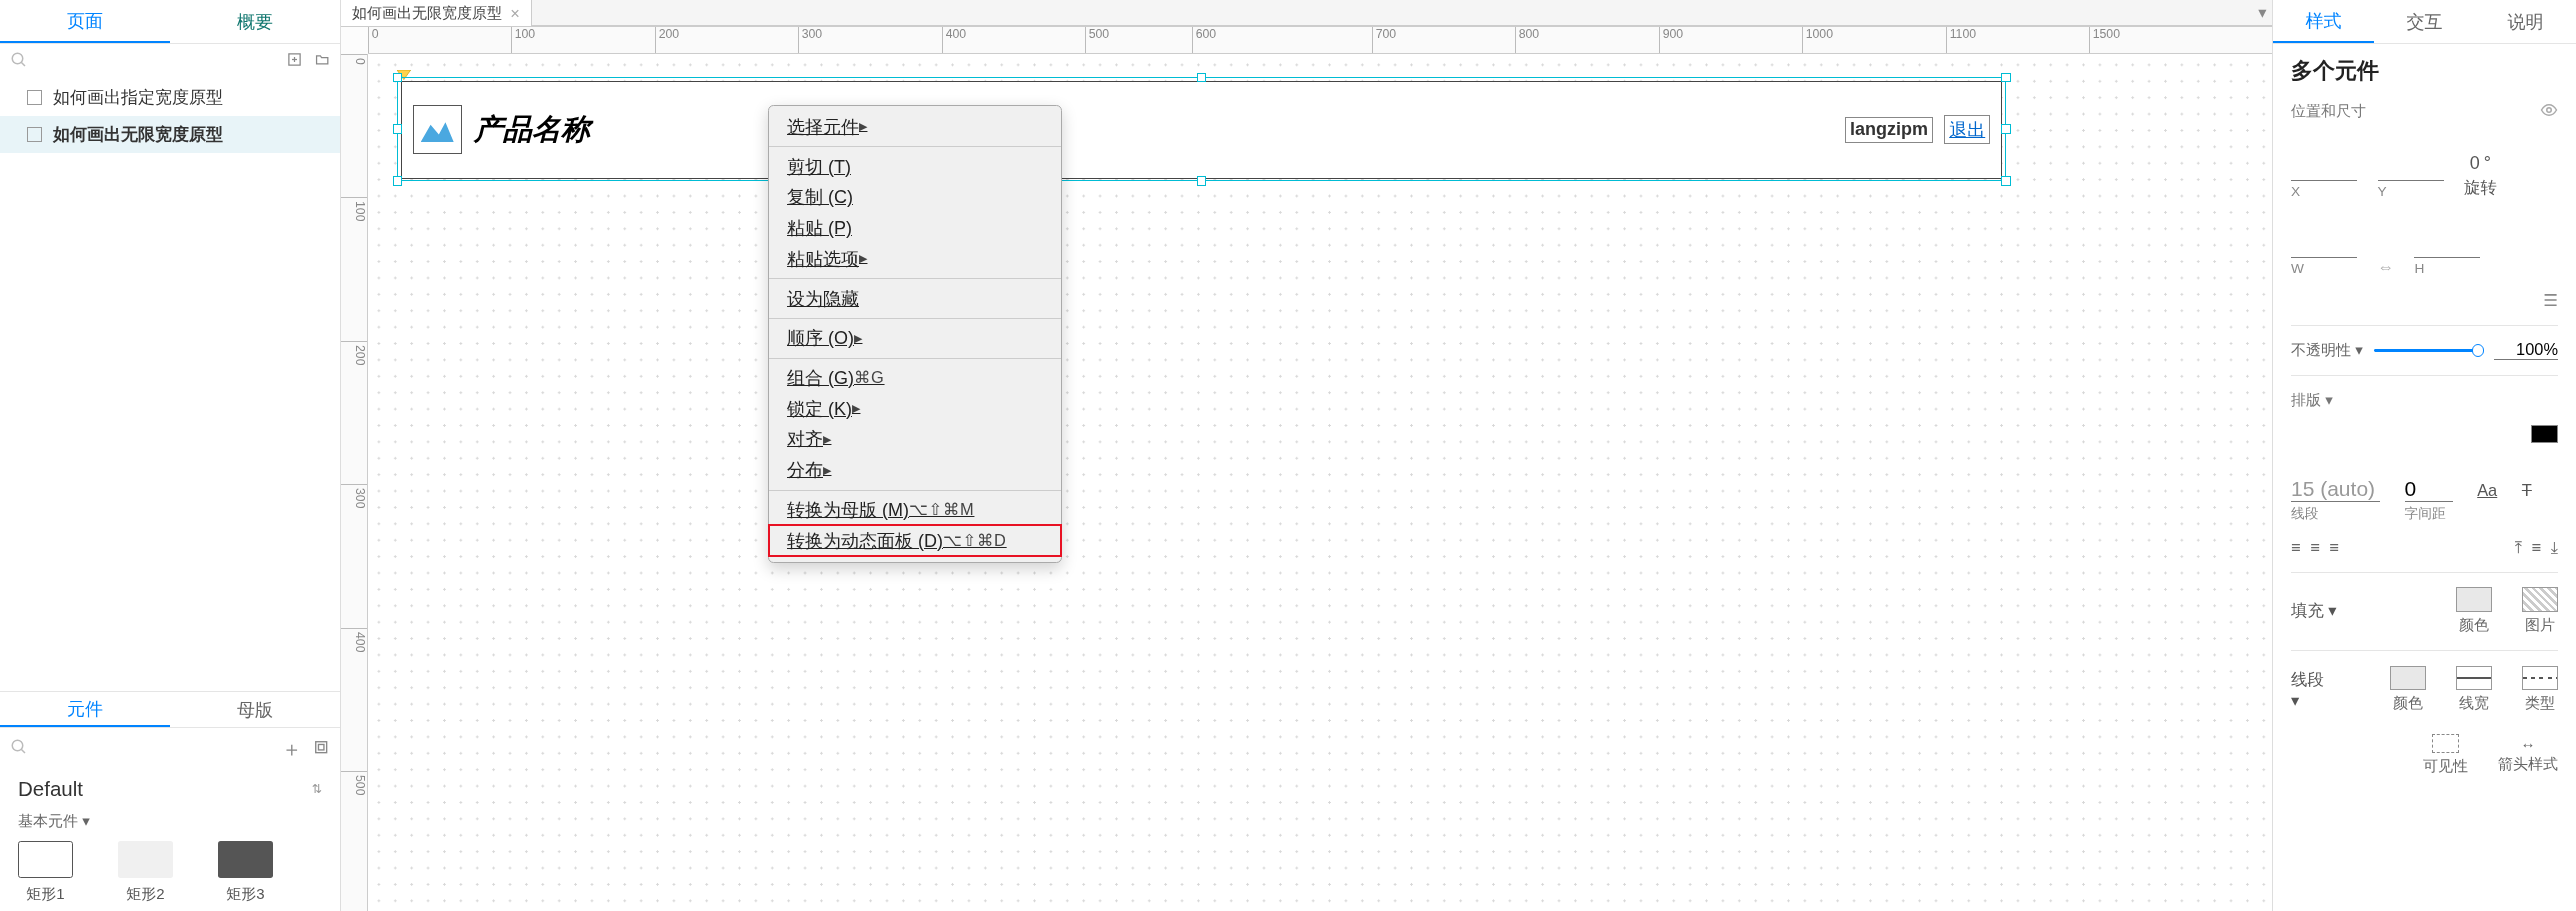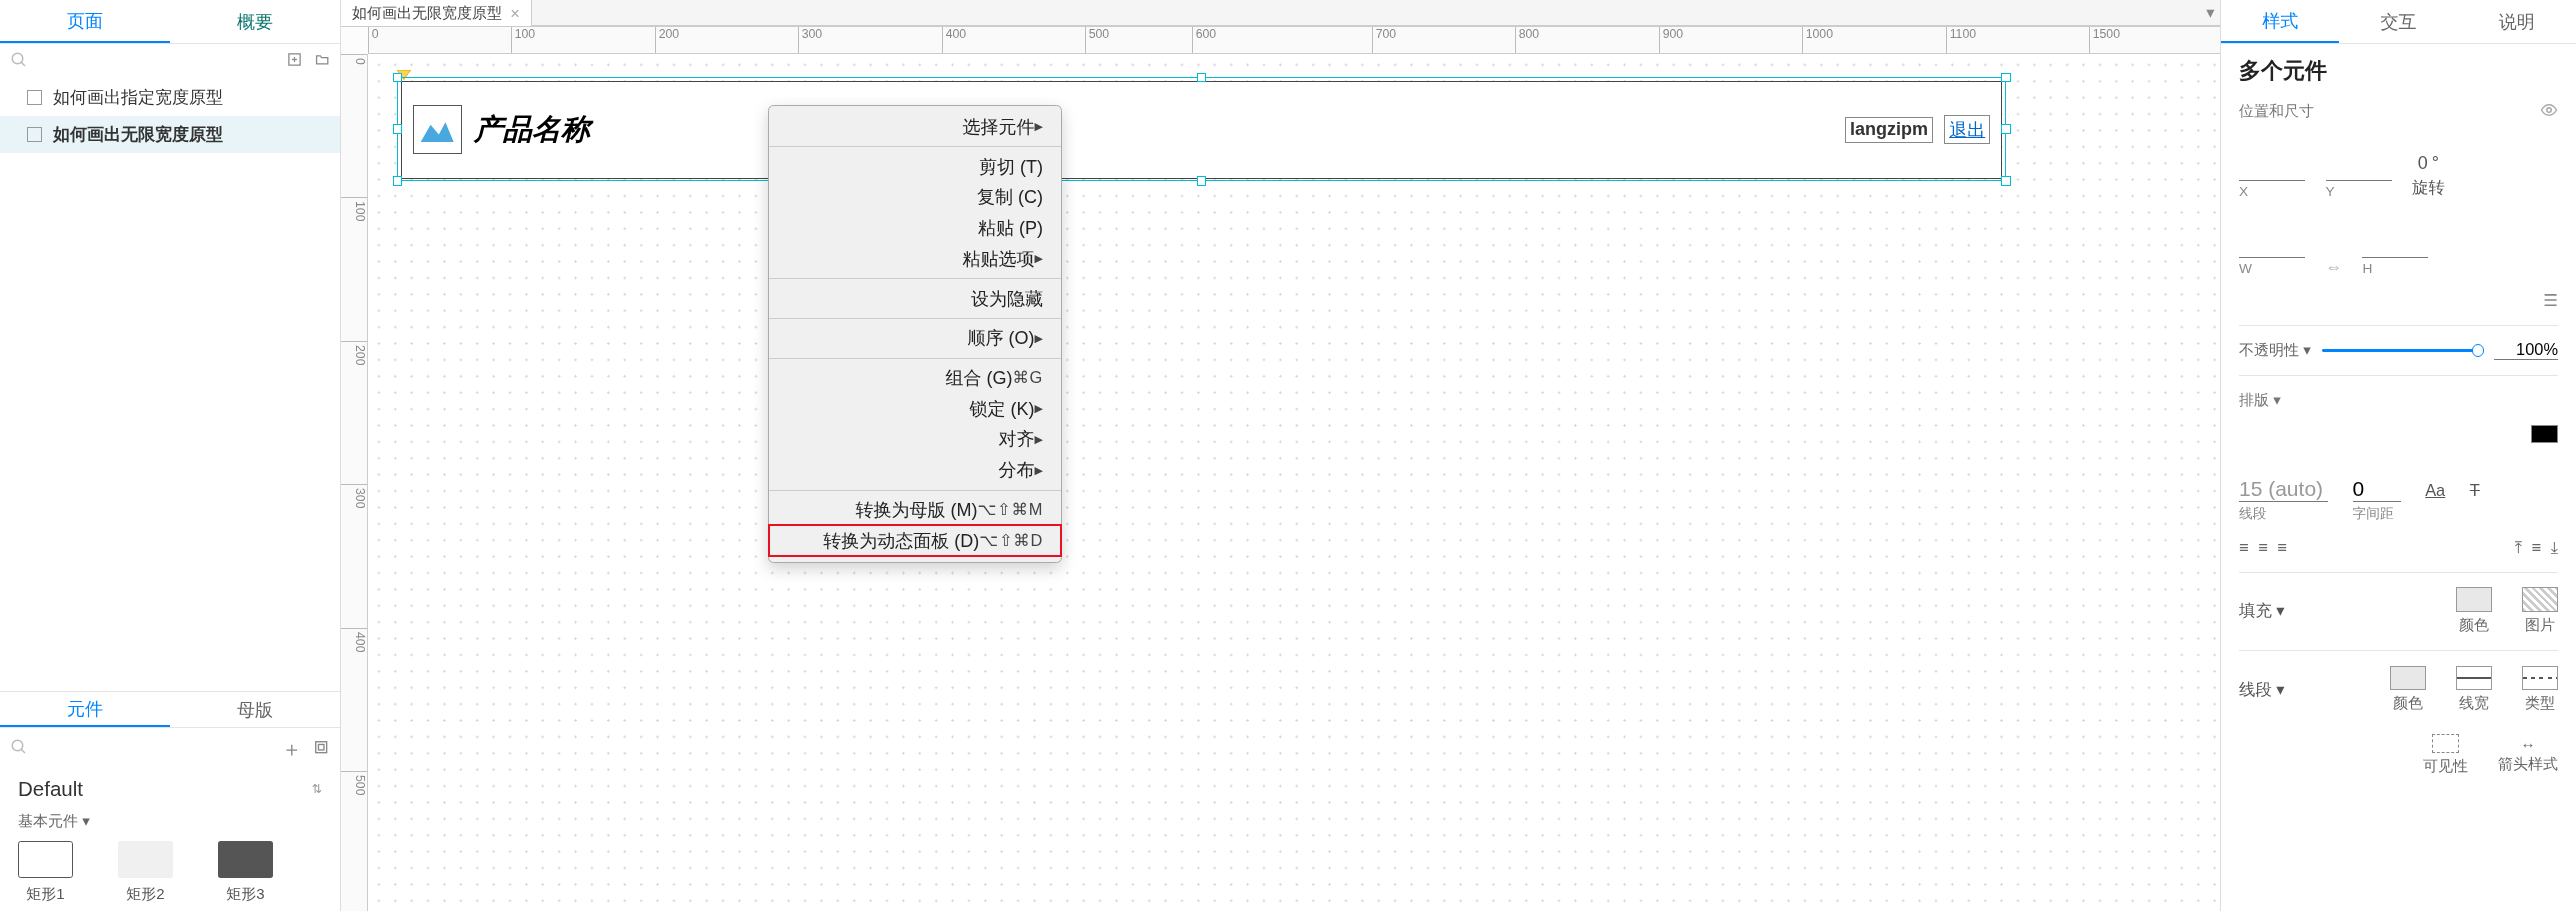--- a/index.html
+++ b/index.html
@@ -63,28 +63,28 @@
 .handle { position: absolute; width: 9.6px; height: 9.6px; background: #fff; border: 1.4px solid #00bcd4; }
 .h-tl { left: -5.5px; top: -5.5px; } .h-tr { right: -5.5px; top: -5.5px; }
 .h-bl { left: -5.5px; bottom: -5.5px; } .h-br { right: -5.5px; bottom: -5.5px; }
 .h-tm { left: 50%; top: -5.5px; margin-left: -4.8px; } .h-bm { left: 50%; bottom: -5.5px; margin-left: -4.8px; }
 .h-ml { left: -5.5px; top: 50%; margin-top: -4.8px; } .h-mr { right: -5.5px; top: 50%; margin-top: -4.8px; }
 .sel-marker { position: absolute; left: 29px; top: 11px; }
 .sel-marker svg { width: 13.7px; height: 9.6px; }
 
 
 .ctx { position: absolute; left: 400px; top: 51px; width: 294px; background: #f0f0f0; border: 0.7px solid #aaa; border-radius: 5.5px; box-shadow: 0 5.5px 16.4px rgba(0,0,0,0.18); padding: 5.5px 0; font-size: 18px; }
-.ctx-item { display: flex; align-items: center; justify-content: flex-end; padding: 3.4px 18px; color: #222; cursor: pointer; }
+.ctx-item { display: flex; align-items: center; justify-content: flex-start; padding: 3.4px 18px; color: #222; cursor: pointer; text-decoration: underline; }
 .ctx-item.submenu::after { content: "▶"; font-size: 11px; color: #444; }
 .ctx-item .shortcut { color: #444; font-size: 16.4px; letter-spacing: 0.7px; }
 .ctx-sep { height: 0.7px; background: #ccc; margin: 4.1px 0; }
 .ctx-item.highlighted { outline: 2px solid #e81123; outline-offset: -1.4px; }
 
 
-.right { width: 356px; border-left: 0.7px solid #ddd; display: flex; flex-direction: column; }
+.right { width: 304px; border-left: 0.7px solid #ddd; display: flex; flex-direction: column; }
 .right-tabs { display: flex; height: 44px; border-bottom: 0.7px solid #e5e5e5; }
 .right-tabs .tab { flex: 1; display: flex; align-items: center; justify-content: center; font-size: 18px; color: #666; cursor: pointer; }
 .right-tabs .tab.active { color: #0084ff; border-bottom: 2px solid #0084ff; }
 .panel-body { padding: 12.3px 18px; display: flex; flex-direction: column; gap: 15px; font-size: 16.4px; color: #555; }
 .panel-title { font-size: 22px; font-weight: 600; color: #222; }
 .section-head { display: flex; justify-content: space-between; align-items: center; font-size: 15px; color: #777; }
 .eye-icon { color: #aaa; }
 .field-row { display: flex; gap: 20.5px; align-items: flex-end; }
 .field { display: flex; flex-direction: column; align-items: flex-start; gap: 2.7px; }
 .field input { width: 66px; border: none; border-bottom: 1.4px solid #777; background: transparent; font-size: 21px; text-align: left; margin-top: 19px; }

